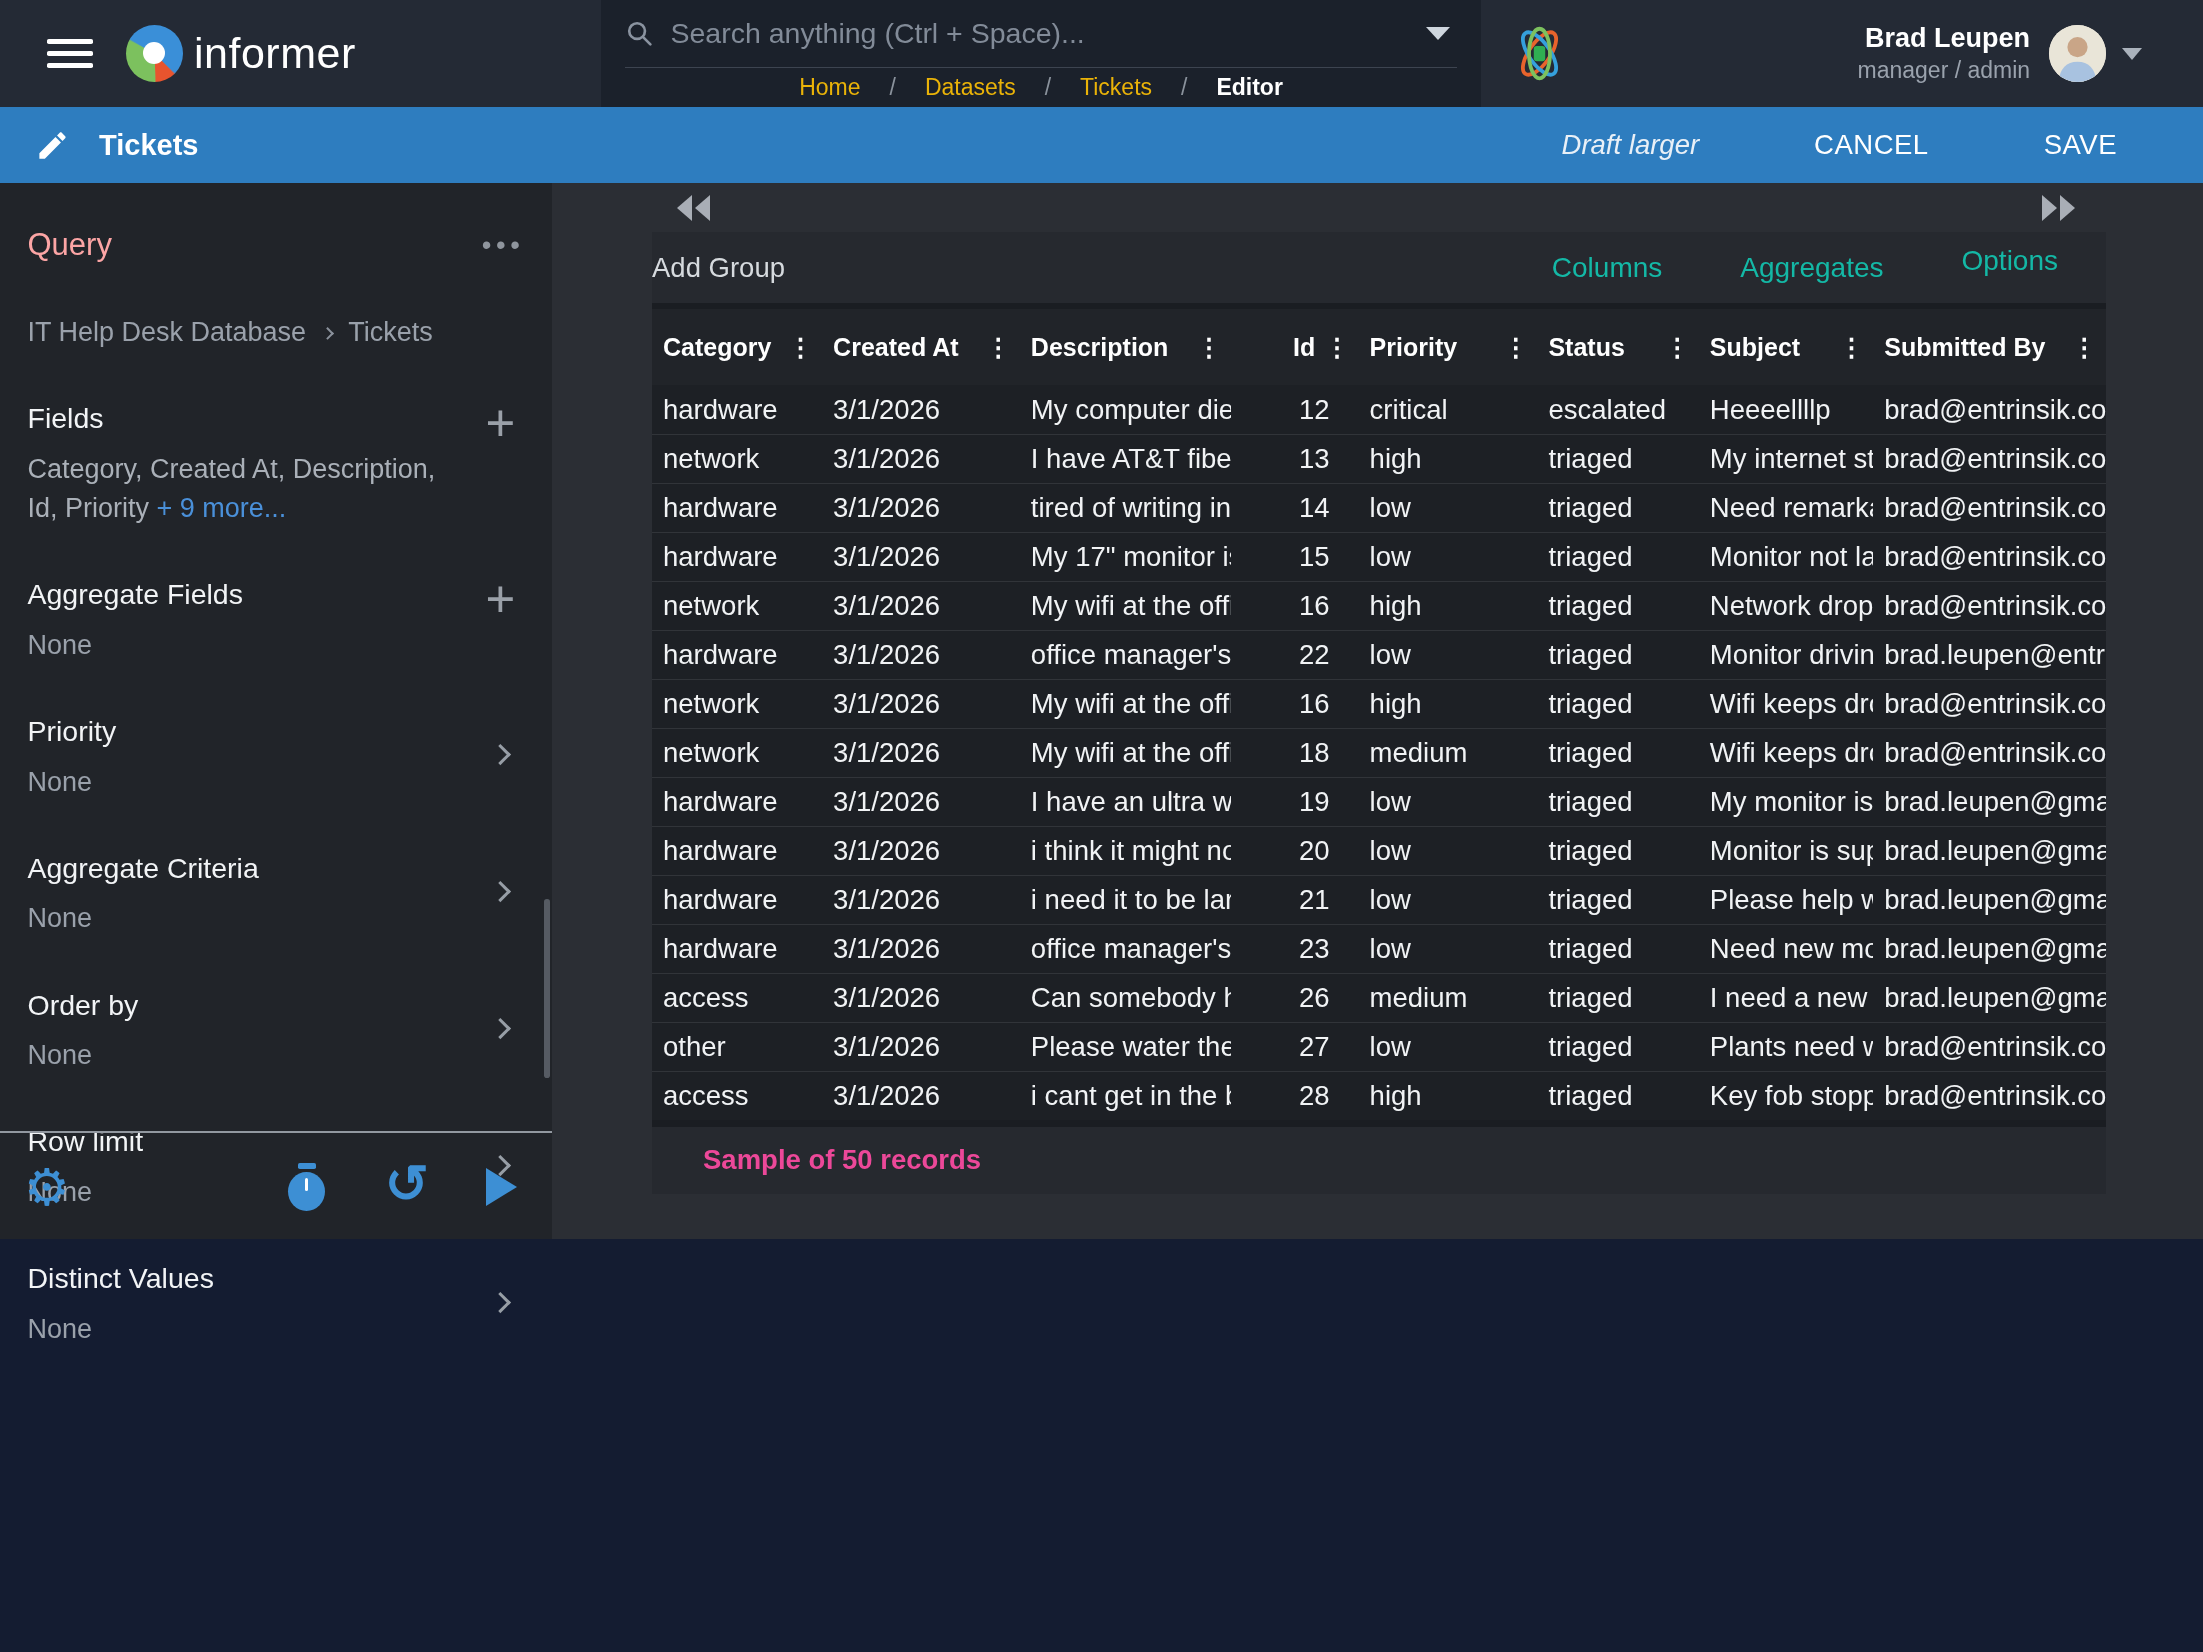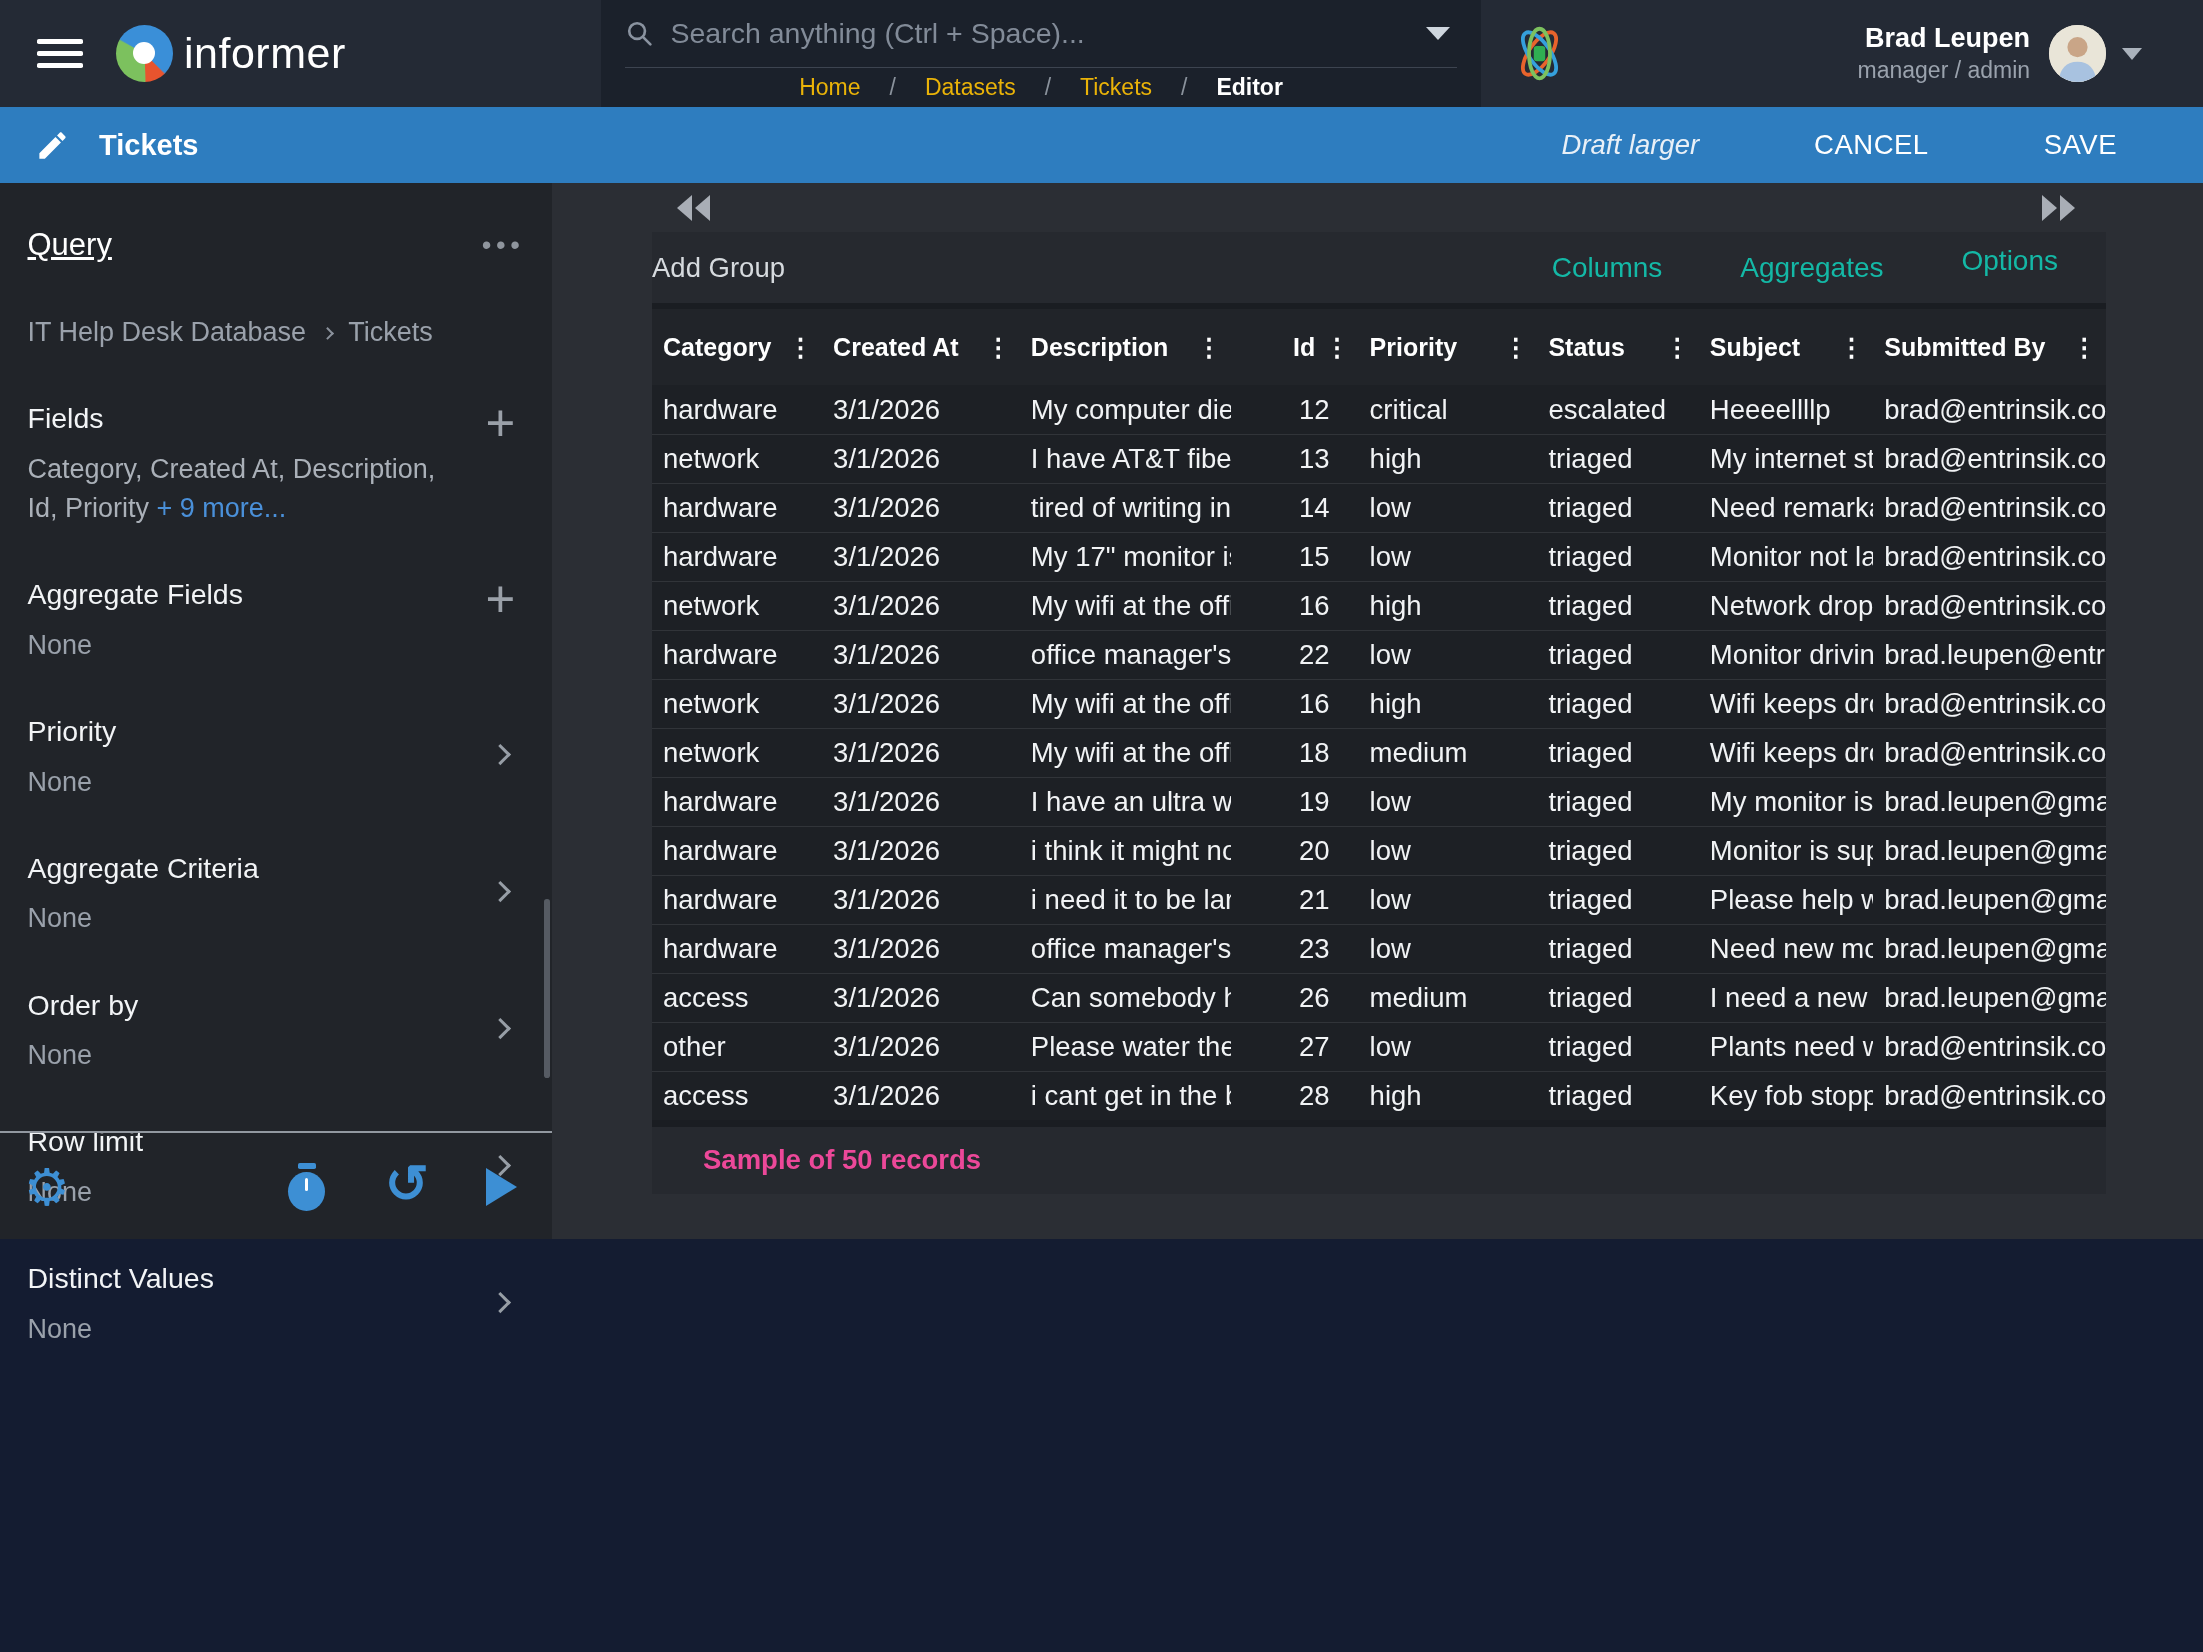--- a/index.html
+++ b/index.html
@@ -1,20 +1,20 @@
 <!DOCTYPE html>
 <html style="font-size:14.7px"><head>
 <meta charset="utf-8">
 <style>
   * { margin:0; padding:0; box-sizing:border-box; }
   html,body { width:2204px; height:1653px; overflow:hidden; background:#141c31;
     font-family:"Liberation Sans", sans-serif; }
 
   
-  .topbar { position:relative; height:107px; background:#242a35; display:flex; align-items:center; }
+  .topbar { position:relative; height:107px; background:#242a35; display:flex; align-items:center;padding-left:10px; }
   .hamburger { margin-left:37px; width:46px; cursor:pointer; }
   .hamburger div { height:5.5px; background:#fff; border-radius:1.8px; margin:6.4px 0; }
   .logo { display:flex; align-items:center; margin-left:33px; }
   .logo-donut { width:57px; height:57px; border-radius:50%; position:relative;
     background:conic-gradient(#3a8fd8 0 133deg,#e8542e 137deg 176deg,#7cc15e 180deg 297deg,#3a8fd8 301deg 360deg); }
   .logo-donut::after { content:""; position:absolute; left:17.4px; top:17.4px; width:22px; height:22px;
     border-radius:50%; background:#ffffff; }
   .logo-text { color:#fff; font-size:43px; font-weight:500; margin-left:11px; letter-spacing:0.5px; }
 
   .search-col { position:absolute; left:601px; top:0; width:880px; height:107px; background:#1b212b; }
@@ -48,21 +48,21 @@
   .ab-btn { color:#ffffff; font-size:27.5px; letter-spacing:0.5px; margin-left:115px; cursor:pointer;
     background:none; border:none; font-family:"Liberation Sans", sans-serif; }
 
   
   .page-body { display:flex; height:1056px; }
 
   
   .sidebar { position:relative; width:552px; background:#212429; flex:0 0 auto; }
   .side-inner { padding:0 27.5px; }
   .query-row { margin-top:44px; display:flex; align-items:center; justify-content:space-between; }
-  .query-title { color:#ffffff; font-size:31px;text-decoration:underline; }
+  .query-title { color:#fca5a5; font-size:31px; }
   .more-dots { color:#8f959d; font-size:27.5px; letter-spacing:4.6px; cursor:pointer; }
   .side-section { position:relative; margin-top:50px; padding-right:55px; }
   .side-label { color:#f2f4f6; font-size:28.5px; display:block; }
   .side-value { color:#9aa1ab; font-size:27px; margin-top:14.7px; line-height:1.45; }
   .side-value .map-chev { display:inline-block; width:9.2px; height:9.2px; border-top:2.8px solid #8a919b;
     border-right:2.8px solid #8a919b; transform:rotate(45deg); margin:0 16.5px 2.8px 16.5px; }
   .fields-wrap { width:432px; color:#aab0b8; }
   .more-link { color:#4a90d9; cursor:pointer; }
   .plus-icon { position:absolute; right:9.2px; top:0px; color:#9aa0a8; font-size:51px; font-weight:300;
     line-height:44px; cursor:pointer; }

